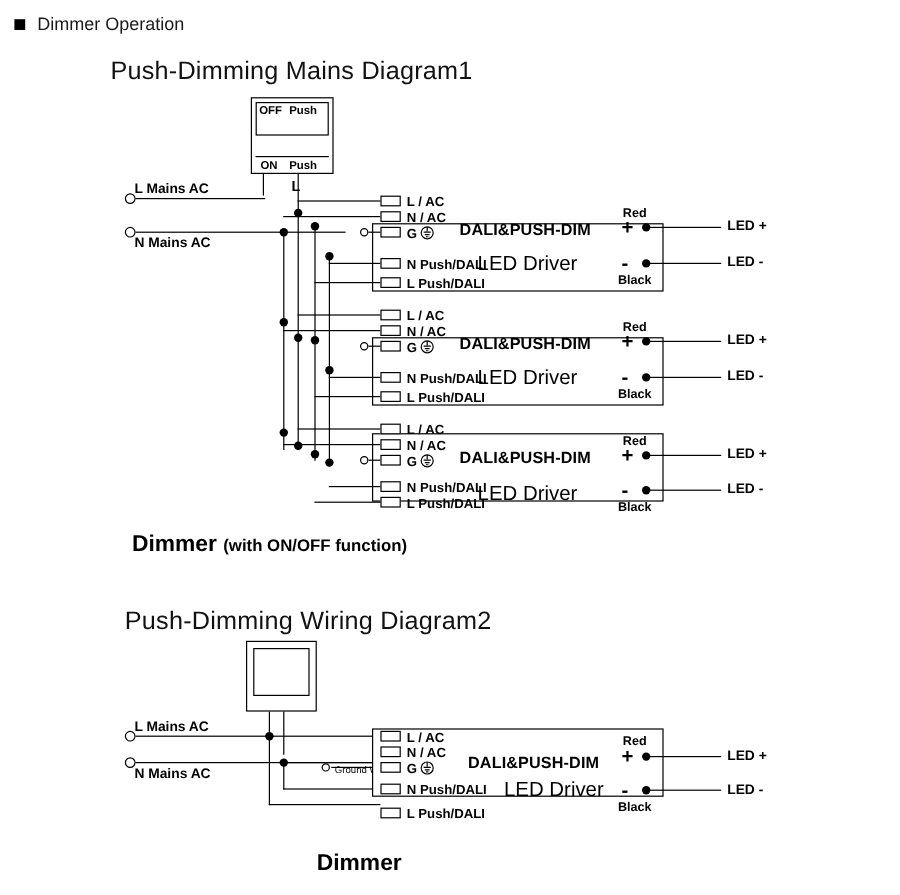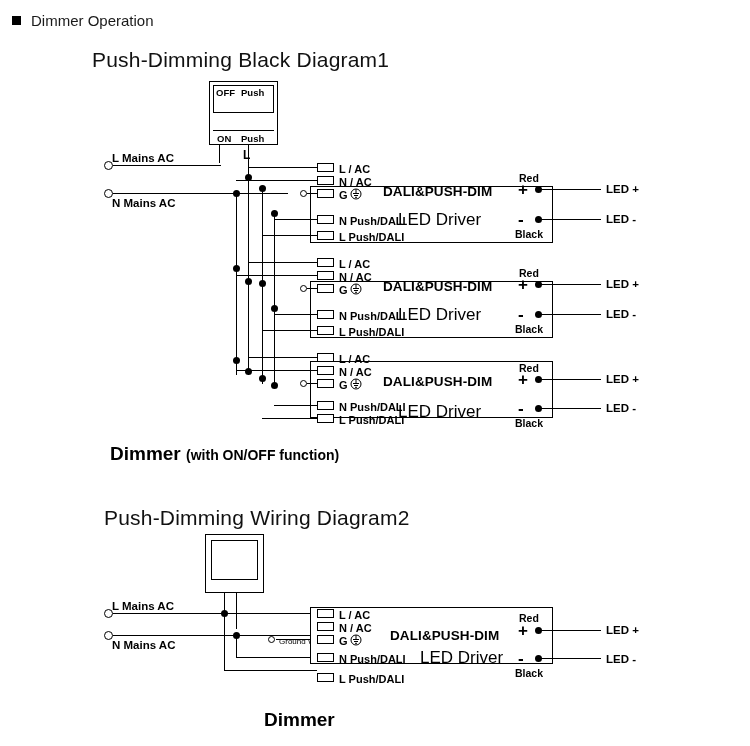--- a/index.html
+++ b/index.html
@@ -153,21 +153,21 @@
   .earth-sym svg { display: block; }
 </style>
 </head>
 <body>
 
 <div class="abs section-head">
   <span class="bullet-sq"></span>
   <span>Dimmer Operation</span>
 </div>
 
-<div class="abs diagram-title" style="left:92px; top:48px;">Push-Dimming Black Diagram1</div>
+<div class="abs diagram-title" style="left:92px; top:48px;">Push-Dimming Mains Diagram1</div>
 
 <div class="abs sw-outer" style="left:209px; top:81px; width:69px; height:64px;"></div>
 <div class="abs sw-inner" style="left:213px; top:85px; width:61px; height:28px;"></div>
 <div class="abs sw-txt" style="left:216px; top:87px;">OFF</div>
 <div class="abs sw-txt" style="left:241px; top:87px;">Push</div>
 <div class="abs sw-txt" style="left:217px; top:133px;">ON</div>
 <div class="abs sw-txt" style="left:241px; top:133px;">Push</div>
 <div class="abs hline" style="left:213px; top:130px; width:61px;"></div>
 
 <div class="abs" style="left:243px; top:148px; font-size:12px; font-weight:bold;">L</div>

